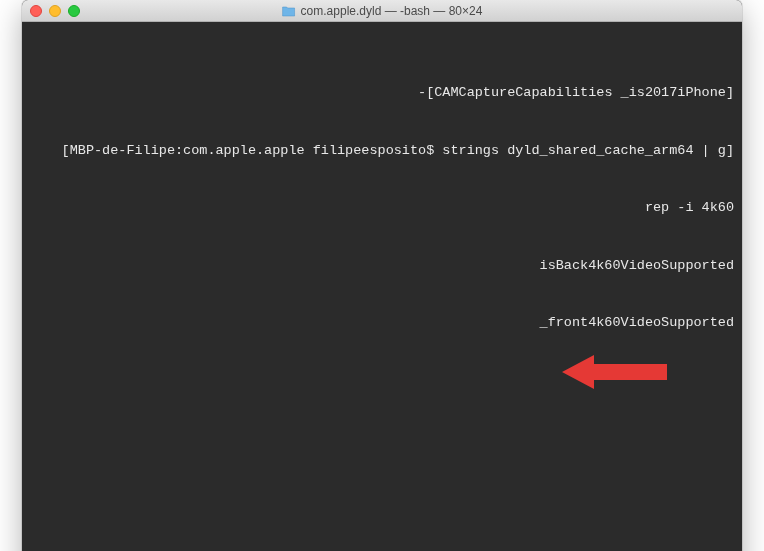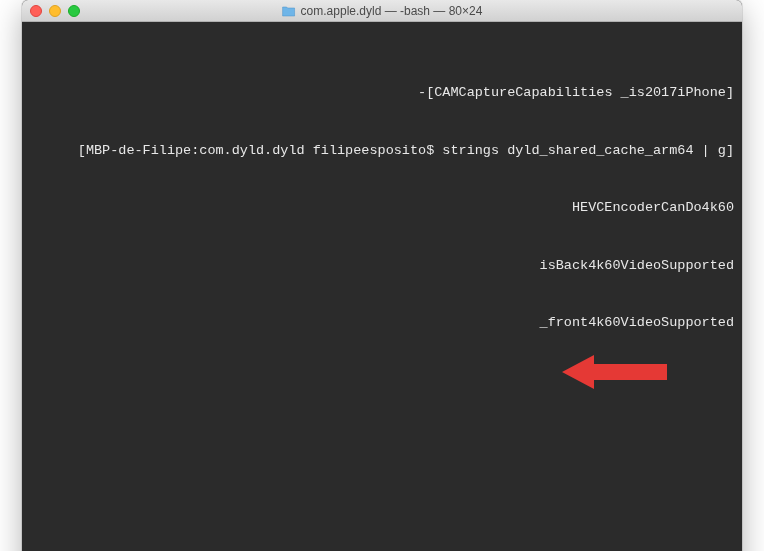--- a/index.html
+++ b/index.html
@@ -107,22 +107,22 @@
         <svg width="14" height="12" viewBox="0 0 14 12">
           <path d="M1 2 L5 2 L6 3 L13 3 L13 11 L1 11 Z" fill="#6fb5e8" stroke="#4a90c8" stroke-width="0.5"></path>
         </svg>
       </span>
       <span>com.apple.dyld — -bash — 80×24</span>
     </div>
   </div>
   <div class="terminal-body">
     
     <div class="terminal-line">-[CAMCaptureCapabilities _is2017iPhone]</div>
-    <div class="terminal-line">[MBP-de-Filipe:com.dyld.dyld filipeesposito$ strings dyld_shared_cache_arm64 | g]</div>
-    <div class="terminal-line">HEVCEncoderCanDo4k60</div>
+    <div class="terminal-line">[MBP-de-Filipe:com.apple.apple filipeesposito$ strings dyld_shared_cache_arm64 | g]</div>
+    <div class="terminal-line">rep -i 4k60</div>
     <div class="terminal-line">isBack4k60VideoSupported</div>
     <div class="terminal-line">_front4k60VideoSupported</div>
     
     
     
     
     
     
     
     

